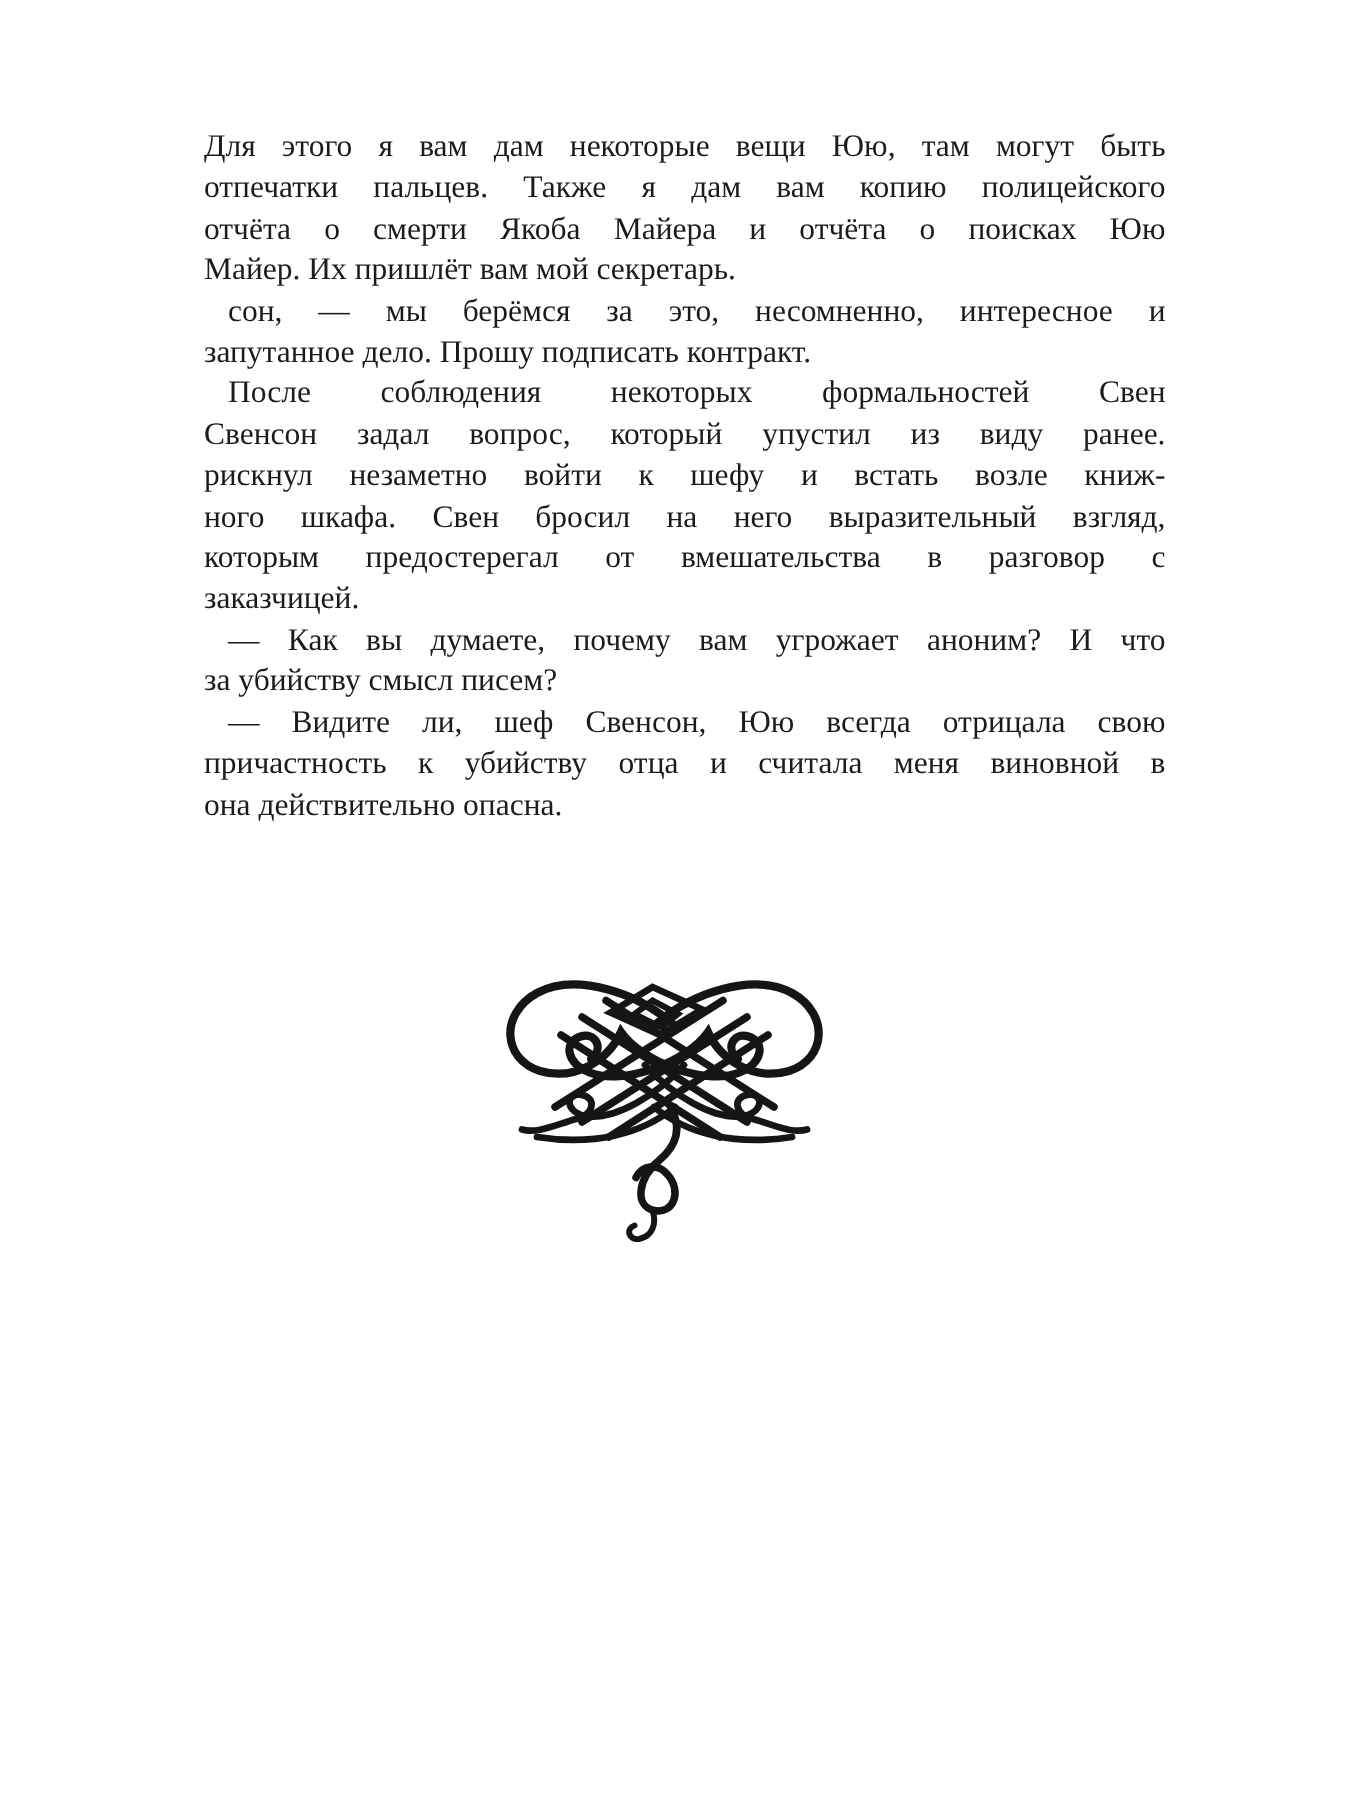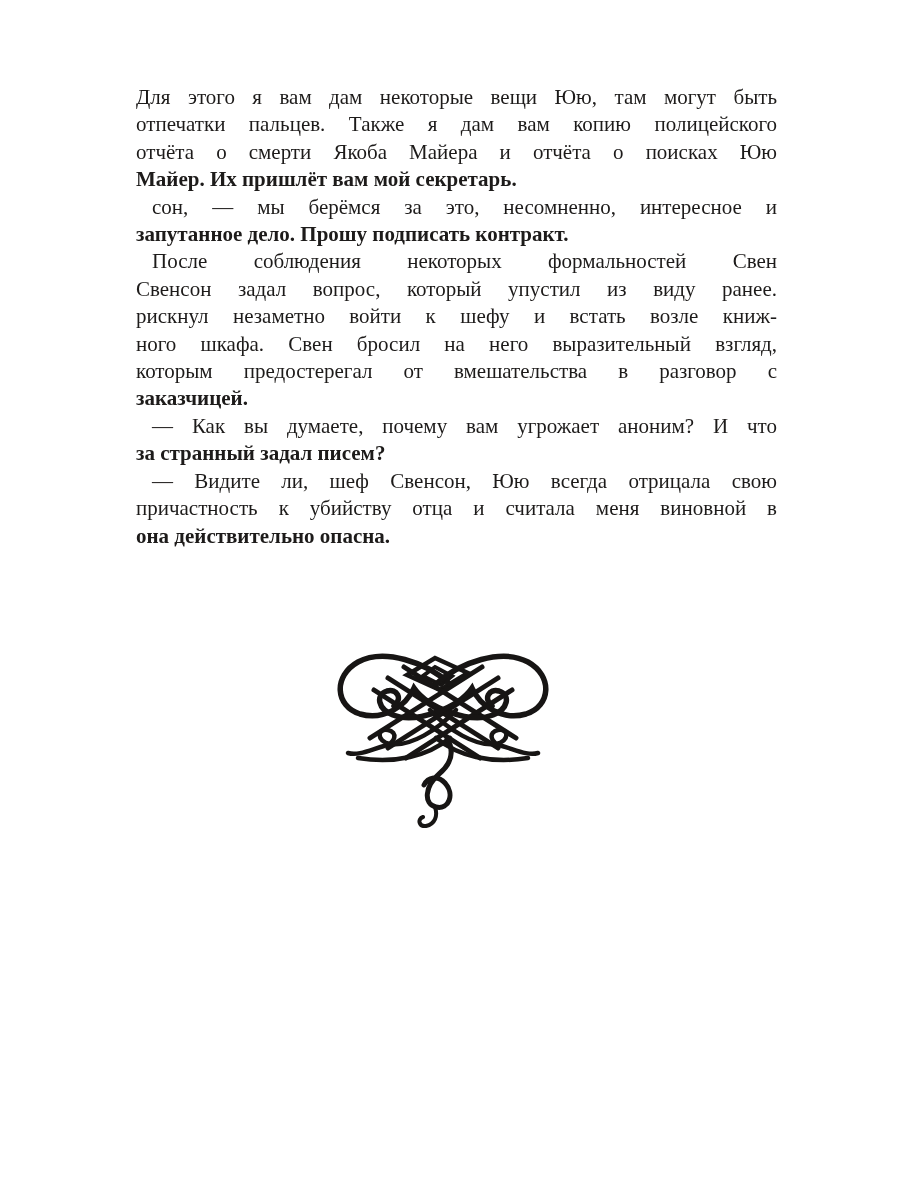--- a/index.html
+++ b/index.html
@@ -29,21 +29,20 @@
     padding: 0;
   }
   .line {
     text-align: justify;
     text-align-last: justify;
     -moz-text-align-last: justify;
     white-space: normal;
   }
   .line.last {
     text-align-last: left;
-    font-weight: bold;
     -moz-text-align-last: left;
   }
   .para.indent .line:first-child {
     text-indent: 16px;
   }
   .ornament {
     position: absolute;
     left: 330px;
     top: 650px;
     width: 230px;
@@ -72,21 +71,21 @@
     <div class="para indent">
       <div class="line">После соблюдения некоторых формальностей Свен</div>
       <div class="line">Свенсон задал вопрос, который упустил из виду ранее.</div>
       <div class="line">рискнул незаметно войти к шефу и встать возле книж-</div>
       <div class="line">ного шкафа. Свен бросил на него выразительный взгляд,</div>
       <div class="line">которым предостерегал от вмешательства в разговор с</div>
       <div class="line last">заказчицей.</div>
     </div>
     <div class="para indent">
       <div class="line">— Как вы думаете, почему вам угрожает аноним? И что</div>
-      <div class="line last">за странный задал писем?</div>
+      <div class="line last">за убийству смысл писем?</div>
     </div>
     <div class="para indent">
       <div class="line">— Видите ли, шеф Свенсон, Юю всегда отрицала свою</div>
       <div class="line">причастность к убийству отца и считала меня виновной в</div>
       <div class="line last">она действительно опасна.</div>
     </div>
   </div>
 
 <div class="ornament">
   <svg viewBox="0 0 230 178" xmlns="http://www.w3.org/2000/svg" fill="none" stroke="#171514" stroke-linecap="round">

